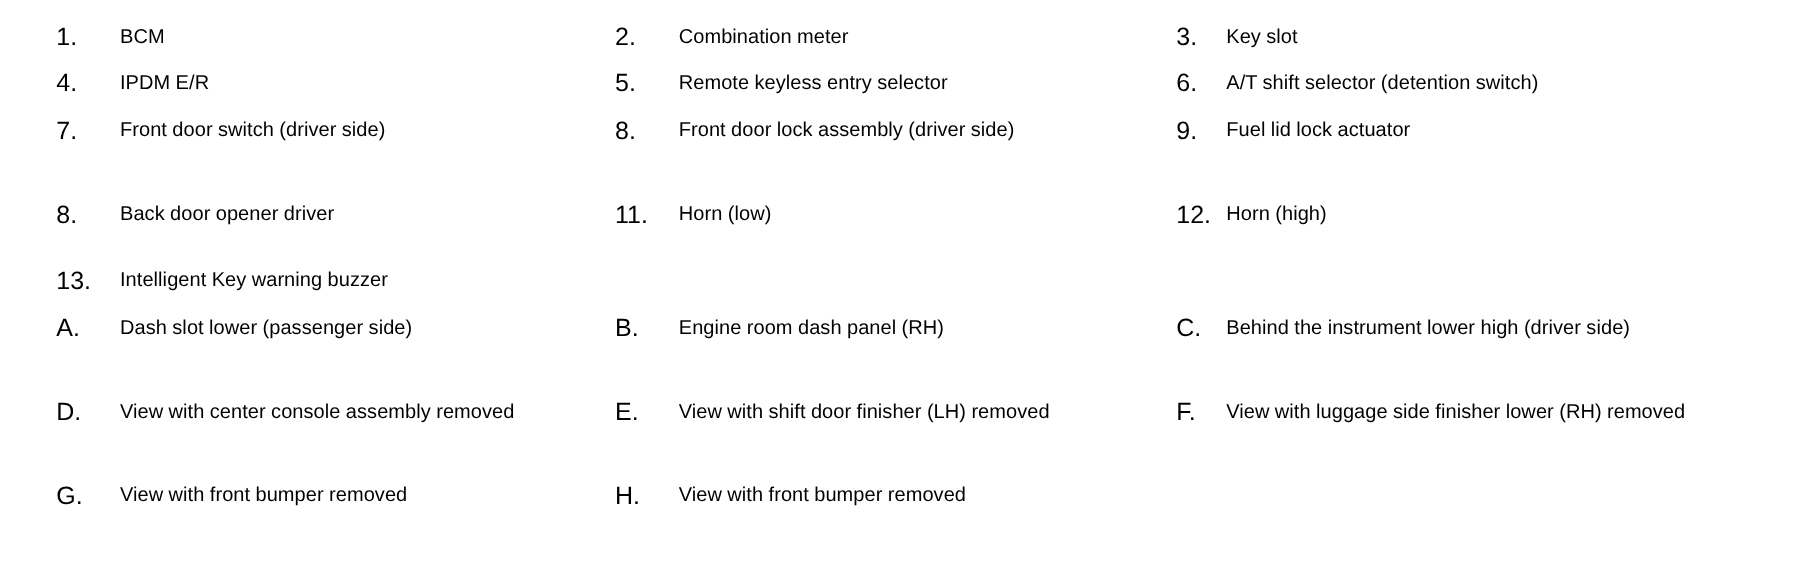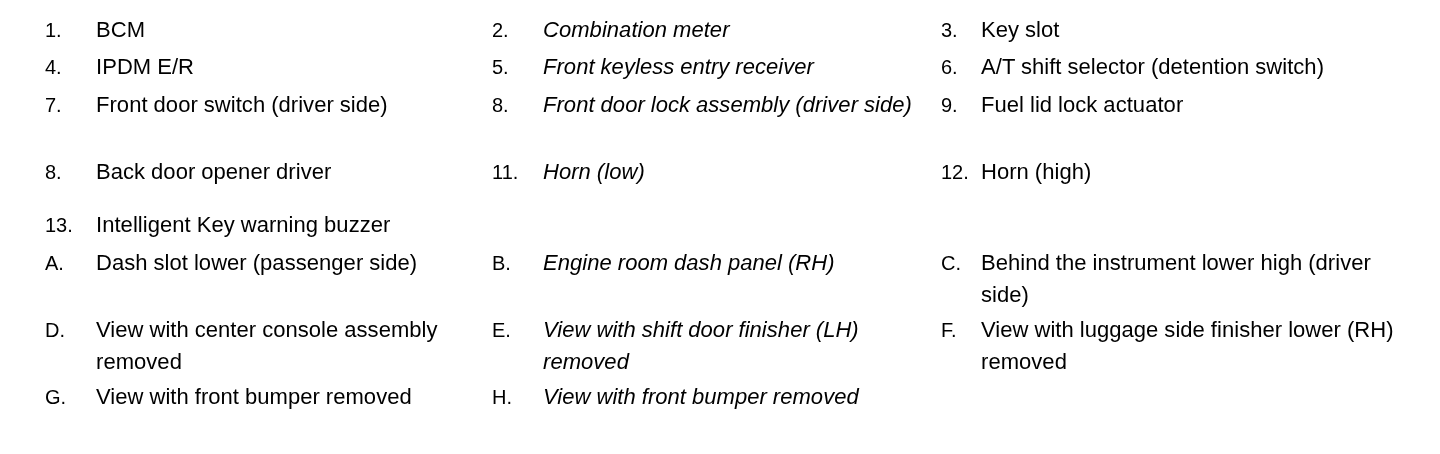--- a/index.html
+++ b/index.html
@@ -33,33 +33,33 @@
     left: 0;
     top: 0;
     font-size: 20px;
     line-height: 32px;
     white-space: nowrap;
     text-align: left;
   }
   .label {
     position: absolute;
     top: 0;
-    font-size: 22px;
+    font-size: 16px;
     line-height: 32px;
     text-align: left;
     word-spacing: -0.2px;
     letter-spacing: 0.05px;
   }
 
   
   .col-a { left: 45px;  width: 440px; }
   .col-a .label { left: 51px; width: 385px; }
 
   .col-b { left: 492px; width: 440px; }
-  .col-b .label { left: 51px; width: 390px; font-style: italic; }
+  .col-b .label { left: 51px; width: 390px; }
 
   .col-c { left: 941px; width: 470px; }
   .col-c .label { left: 40px; width: 420px; }
 
   
   .r1 { top: 14px;  }
   .r2 { top: 51px;  }
   .r3 { top: 89px;  }
   .r4 { top: 156px; }
   .r5 { top: 209px; }
@@ -84,21 +84,21 @@
     <span class="marker">3.</span>
     <span class="label">Key slot</span>
   </div>
 
   <div class="entry col-a r2">
     <span class="marker">4.</span>
     <span class="label">IPDM E/R</span>
   </div>
   <div class="entry col-b r2">
     <span class="marker">5.</span>
-    <span class="label">Front keyless entry receiver</span>
+    <span class="label">Remote keyless entry selector</span>
   </div>
   <div class="entry col-c r2">
     <span class="marker">6.</span>
     <span class="label">A/T shift selector (detention switch)</span>
   </div>
 
   <div class="entry col-a r3">
     <span class="marker">7.</span>
     <span class="label">Front door switch (driver side)</span>
   </div>

